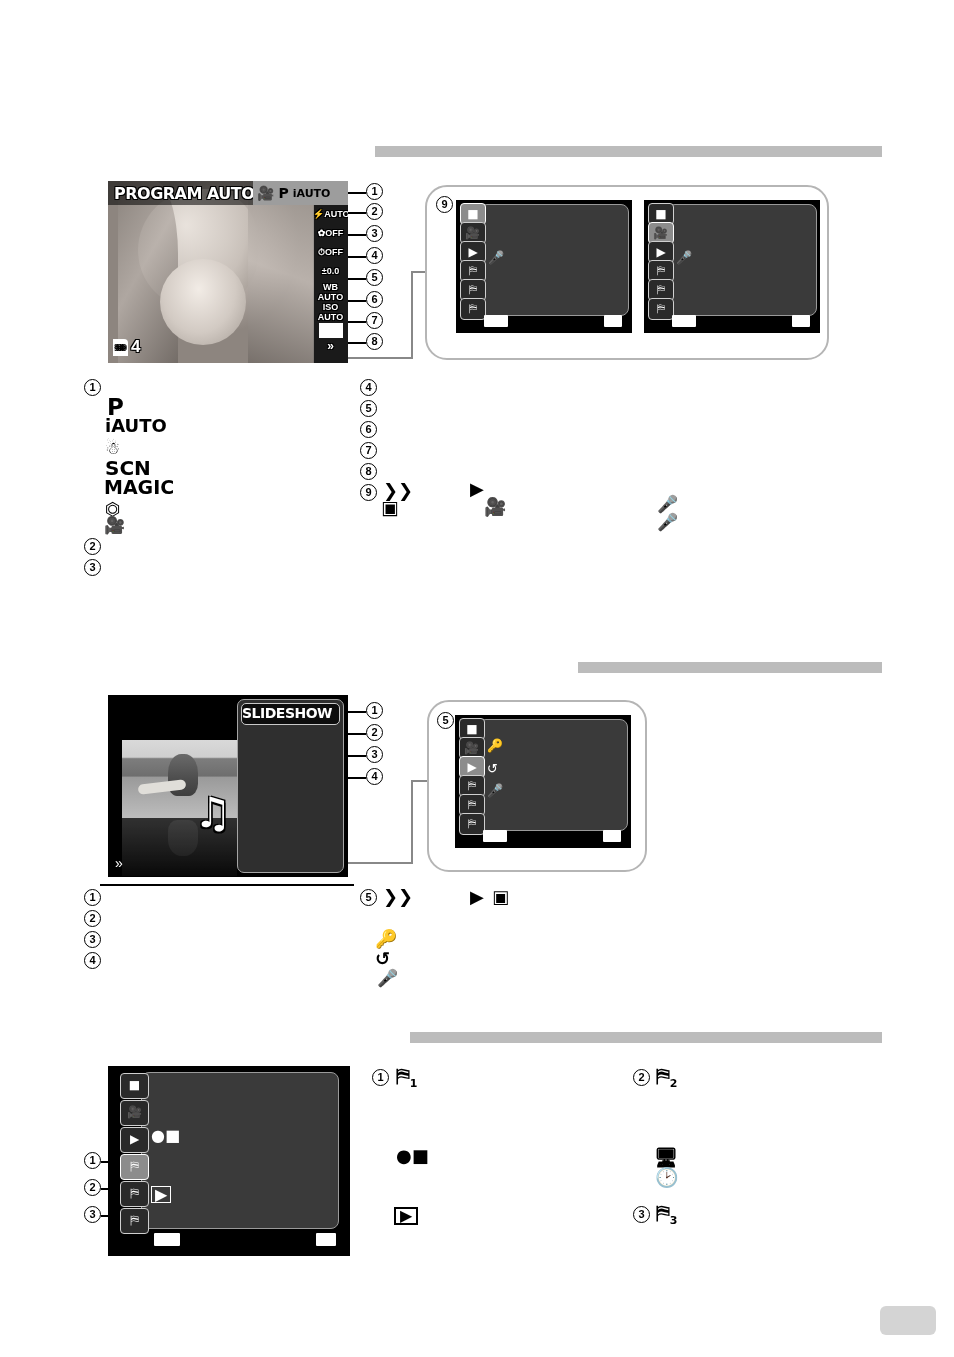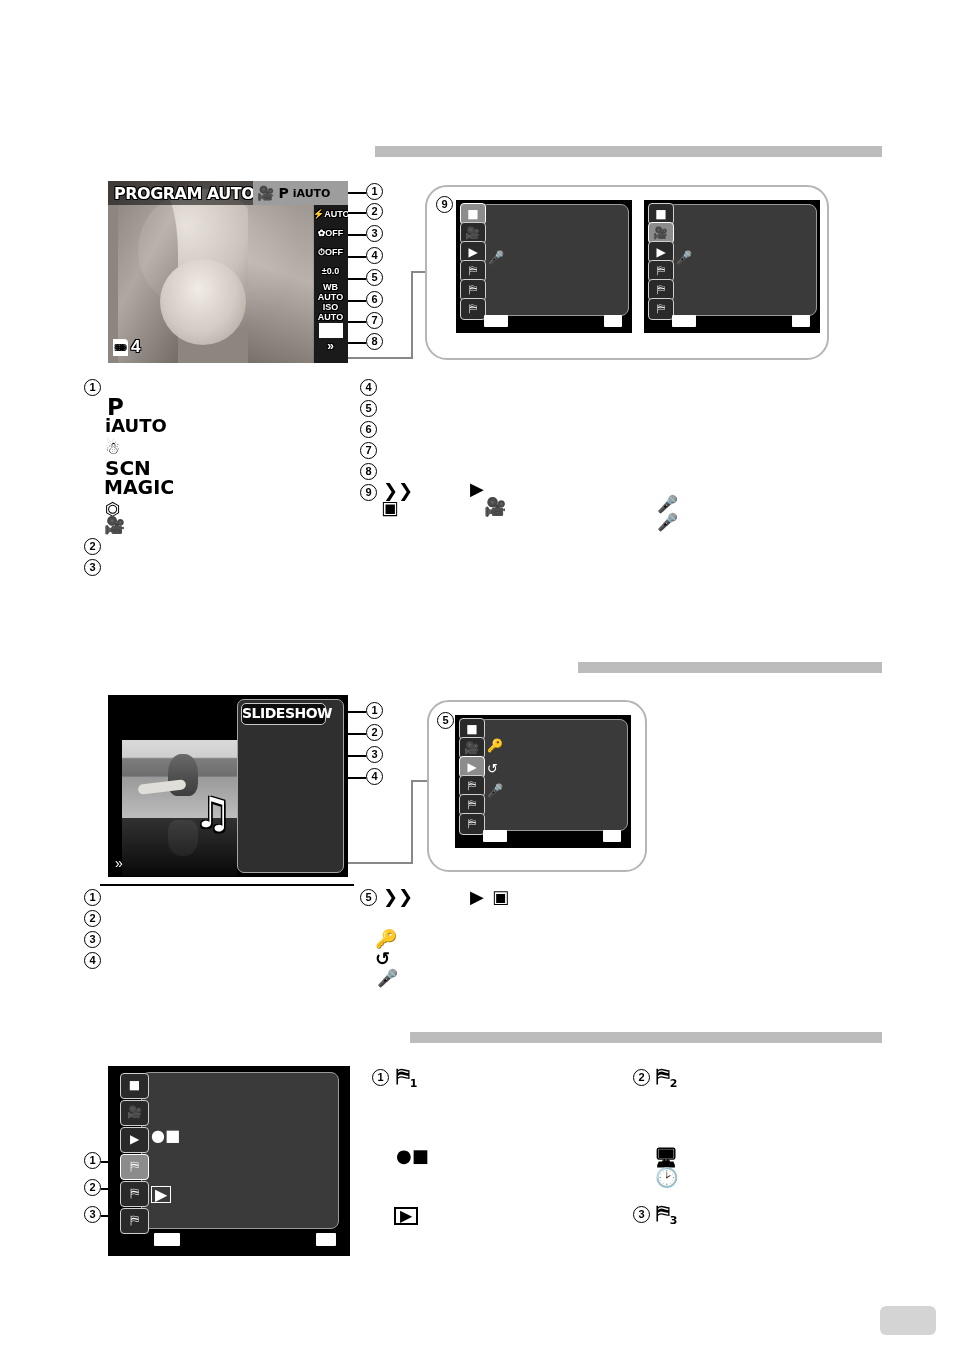--- a/index.html
+++ b/index.html
@@ -133,23 +133,23 @@
   .lcd2 .note{
     position:absolute;left:86px;top:97px;color:#fff;font-size:42px;line-height:42px;
     font-family:"DejaVu Sans", sans-serif;
     text-shadow:1.5px 1.5px 0 #000,-1.5px 1.5px 0 #000,1.5px -1.5px 0 #000,-1.5px -1.5px 0 #000;
   }
   .lcd2 .mpanel{
     position:absolute;left:129px;top:4px;width:107px;height:174px;
     background:#2f2f2f;border:1.5px solid #a6a6a6;border-radius:7px;box-sizing:border-box;
   }
   .lcd2 .mtitle{
-    position:absolute;left:3px;top:3px;width:85px;height:22px;background:#0d0d0d;
+    position:absolute;left:3px;top:3px;width:99px;height:22px;background:#0d0d0d;
     border:1.5px solid #c9c9c9;border-radius:5px;box-sizing:border-box;
-    color:#fff;font-size:14px;font-weight:bold;text-align:center;line-height:19px;
+    color:#fff;font-size:14px;font-weight:bold;text-align:left;line-height:19px;
     letter-spacing:-.5px;font-family:"DejaVu Sans", sans-serif;
   }
   .lcd2 .chev{position:absolute;left:7px;bottom:6px;color:#fff;font-size:14px;}
 
   
   .legicon{position:absolute;font-family:"DejaVu Sans", sans-serif;font-weight:bold;}
 
   
   .pagetab{
     position:absolute;right:18px;bottom:22px;width:56px;height:29px;

